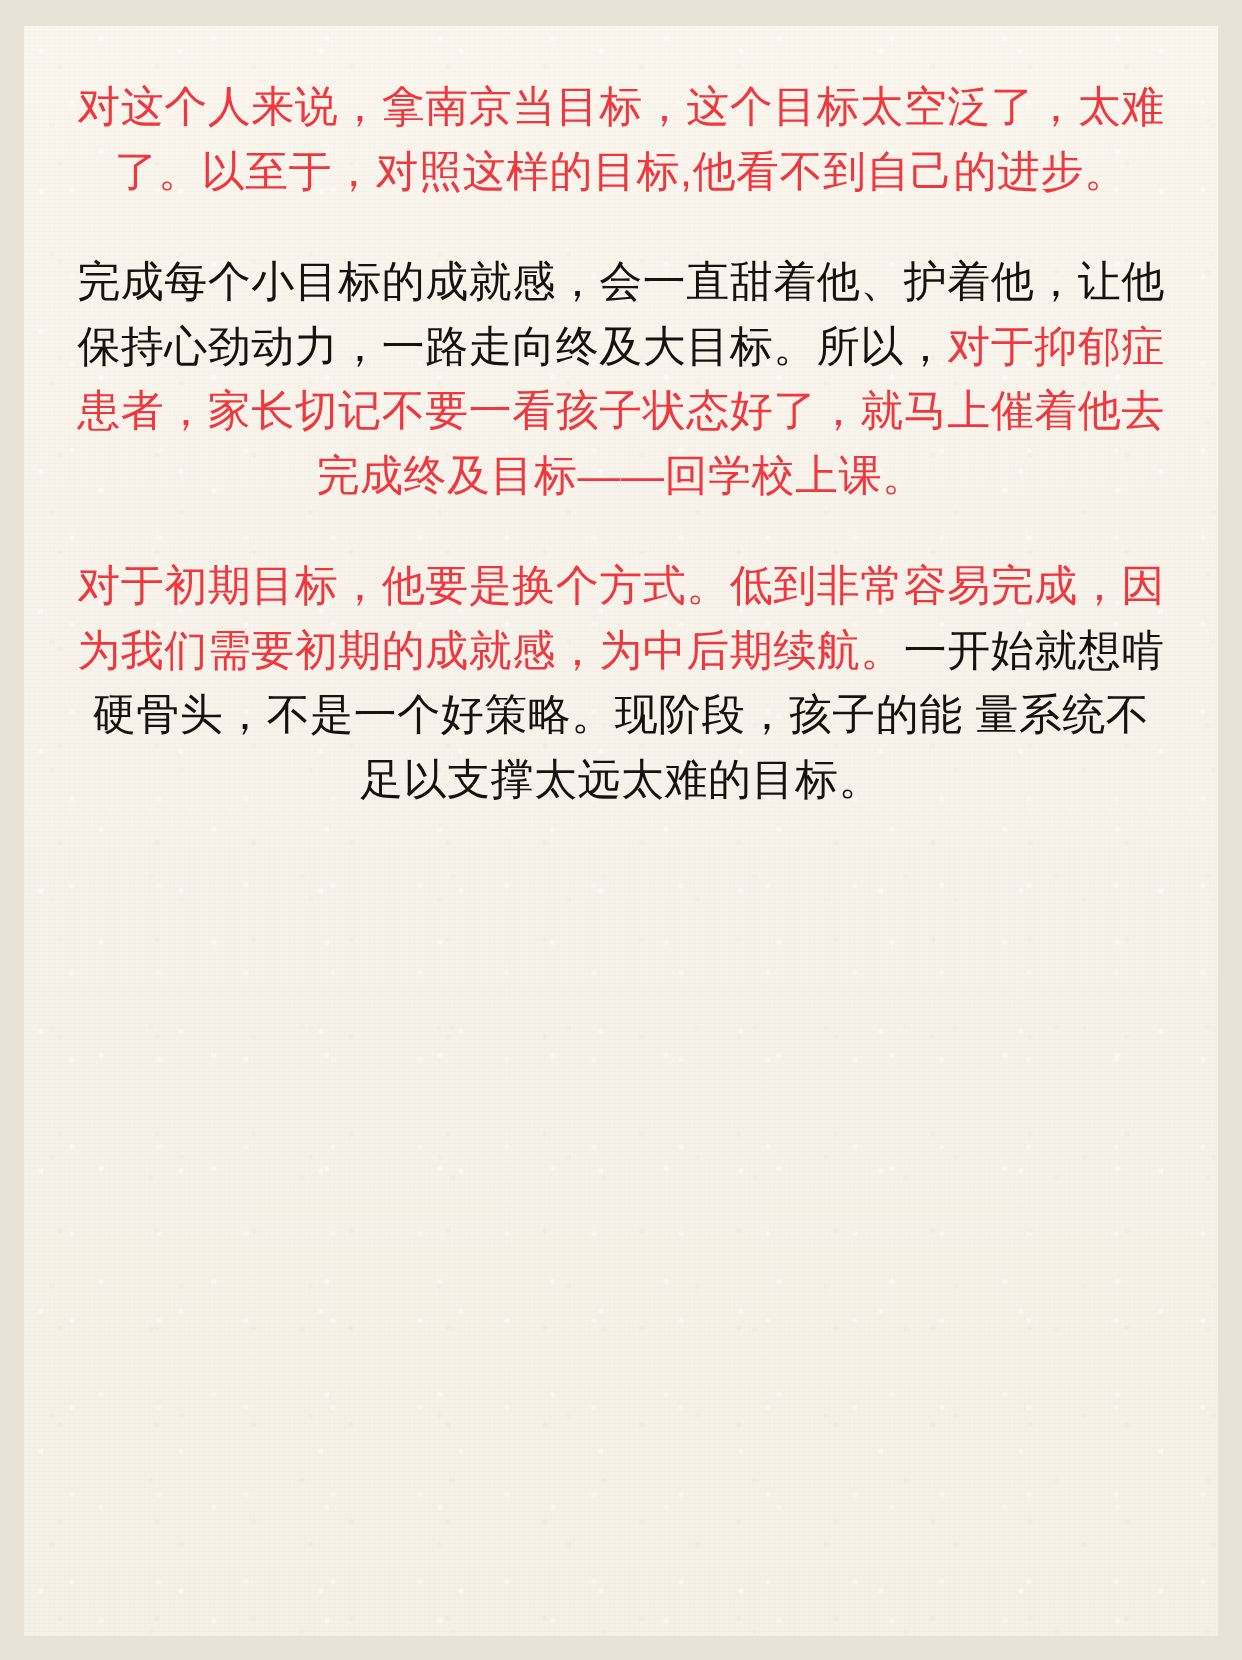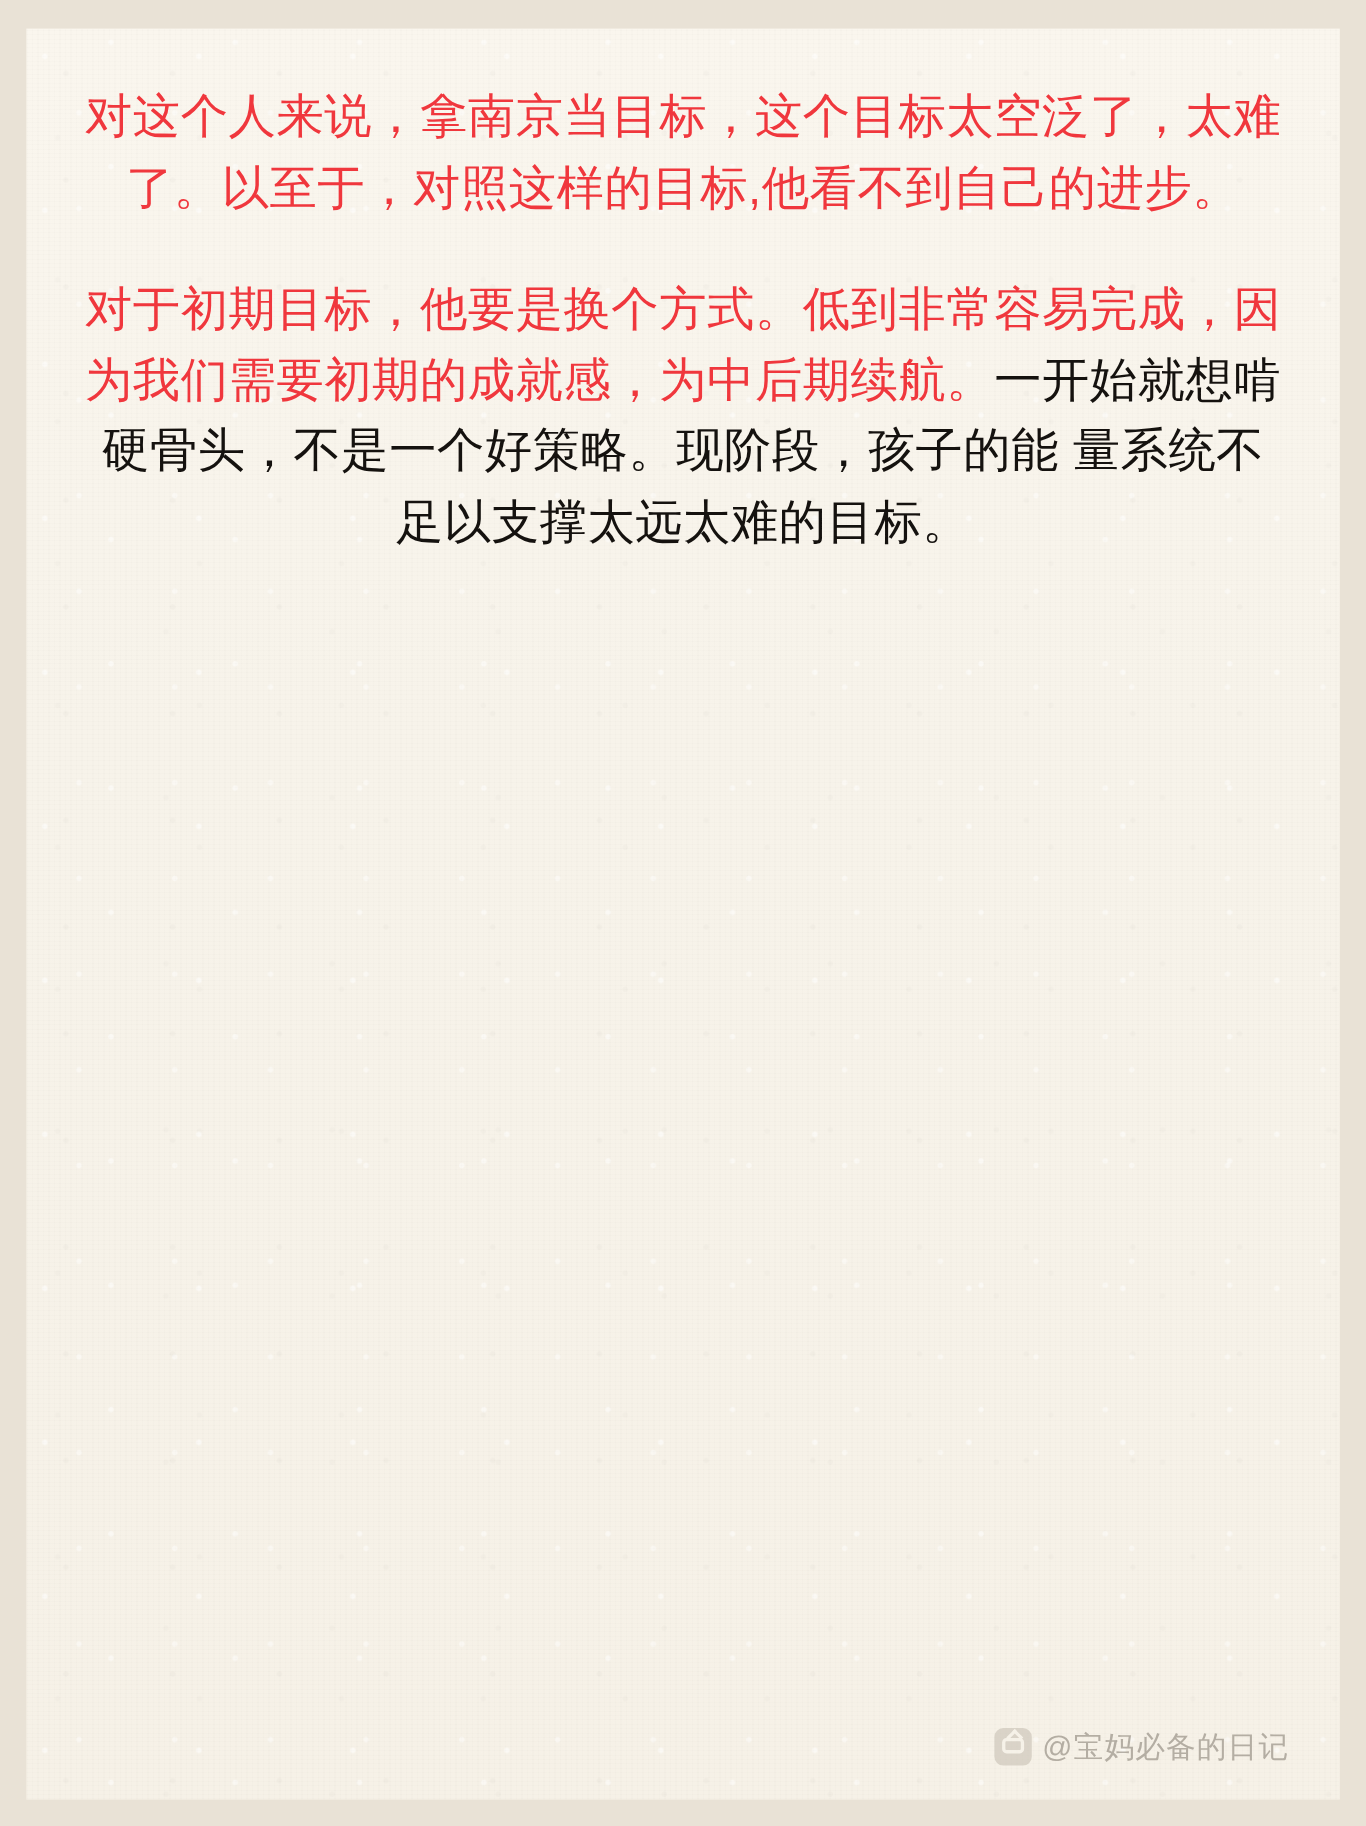--- a/index.html
+++ b/index.html
@@ -111,23 +111,20 @@
 </style>
 </head>
 <body>
 
 <div class="page">
   <div class="paper">
 
     <p class="para red">对这个人来说，拿南京当目标，这个目标太空泛了，太难了。以至于，对照这样的目标,他看不到自己的进步。</p>
 
 
+    <p class="para mixed"><span>完成每个小目标的成就感，会一直甜着他、护着他，让他保持心劲动力，一路走向终及大目标。所以，</span><span class="hl">对于抑郁症患者，家长切记不要一看孩子状态好了，就马上催着他去完成终及目标——回学校上课。</span></p>
 
 
     <p class="para mixed last"><span class="hl">对于初期目标，他要是换个方式。低到非常容易完成，因为我们需要初期的成就感，为中后期续航。</span><span>一开始就想啃硬骨头，不是一个好策略。现阶段，孩子的能 量系统不足以支撑太远太难的目标。</span></p>
 
-    <div class="watermark">
-      <div class="wm-logo"></div>
-      <div class="wm-text">@宝妈必备的日记</div>
-    </div>
 
   </div>
 </div>
 
 </body></html>

